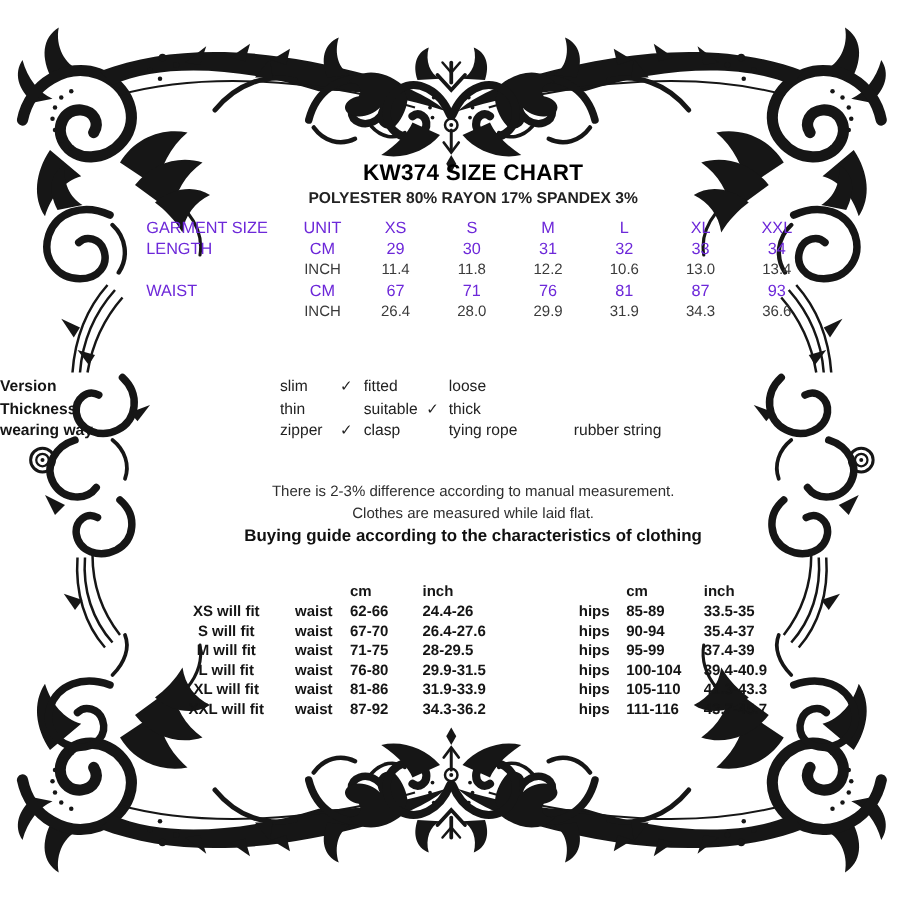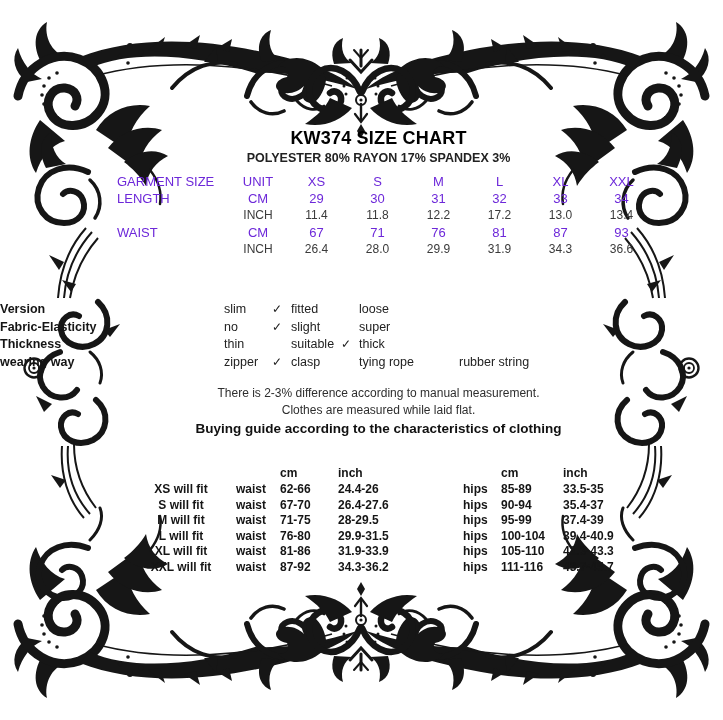--- a/index.html
+++ b/index.html
@@ -179,21 +179,21 @@
           <td>32</td>
           <td>33</td>
           <td>34</td>
         </tr>
         <tr class="r">
           <td class="l"></td>
           <td>INCH</td>
           <td>11.4</td>
           <td>11.8</td>
           <td>12.2</td>
-          <td>17.2</td>
+          <td>10.6</td>
           <td>13.0</td>
           <td>13.4</td>
         </tr>
         <tr class="b">
           <td class="l">WAIST</td>
           <td>CM</td>
           <td>67</td>
           <td>71</td>
           <td>76</td>
           <td>81</td>
@@ -226,30 +226,20 @@
         </colgroup>
       <tbody>
         <tr>
           <td class="lab">Version</td>
             <td></td>
           <td class="c1">slim</td>
           <td class="chk">✓</td>
           <td class="c2">fitted</td>
           <td class="chk"></td>
           <td class="c3">loose</td>
-          <td class="c4"></td>
-        </tr>
-        <tr>
-          <td class="lab">Fabric-Elasticity</td>
-            <td></td>
-          <td class="c1">no</td>
-          <td class="chk">✓</td>
-          <td class="c2">slight</td>
-          <td class="chk"></td>
-          <td class="c3">super</td>
           <td class="c4"></td>
         </tr>
         <tr>
           <td class="lab">Thickness</td>
             <td></td>
           <td class="c1">thin</td>
           <td class="chk"></td>
           <td class="c2">suitable</td>
           <td class="chk">✓</td>
           <td class="c3">thick</td>

